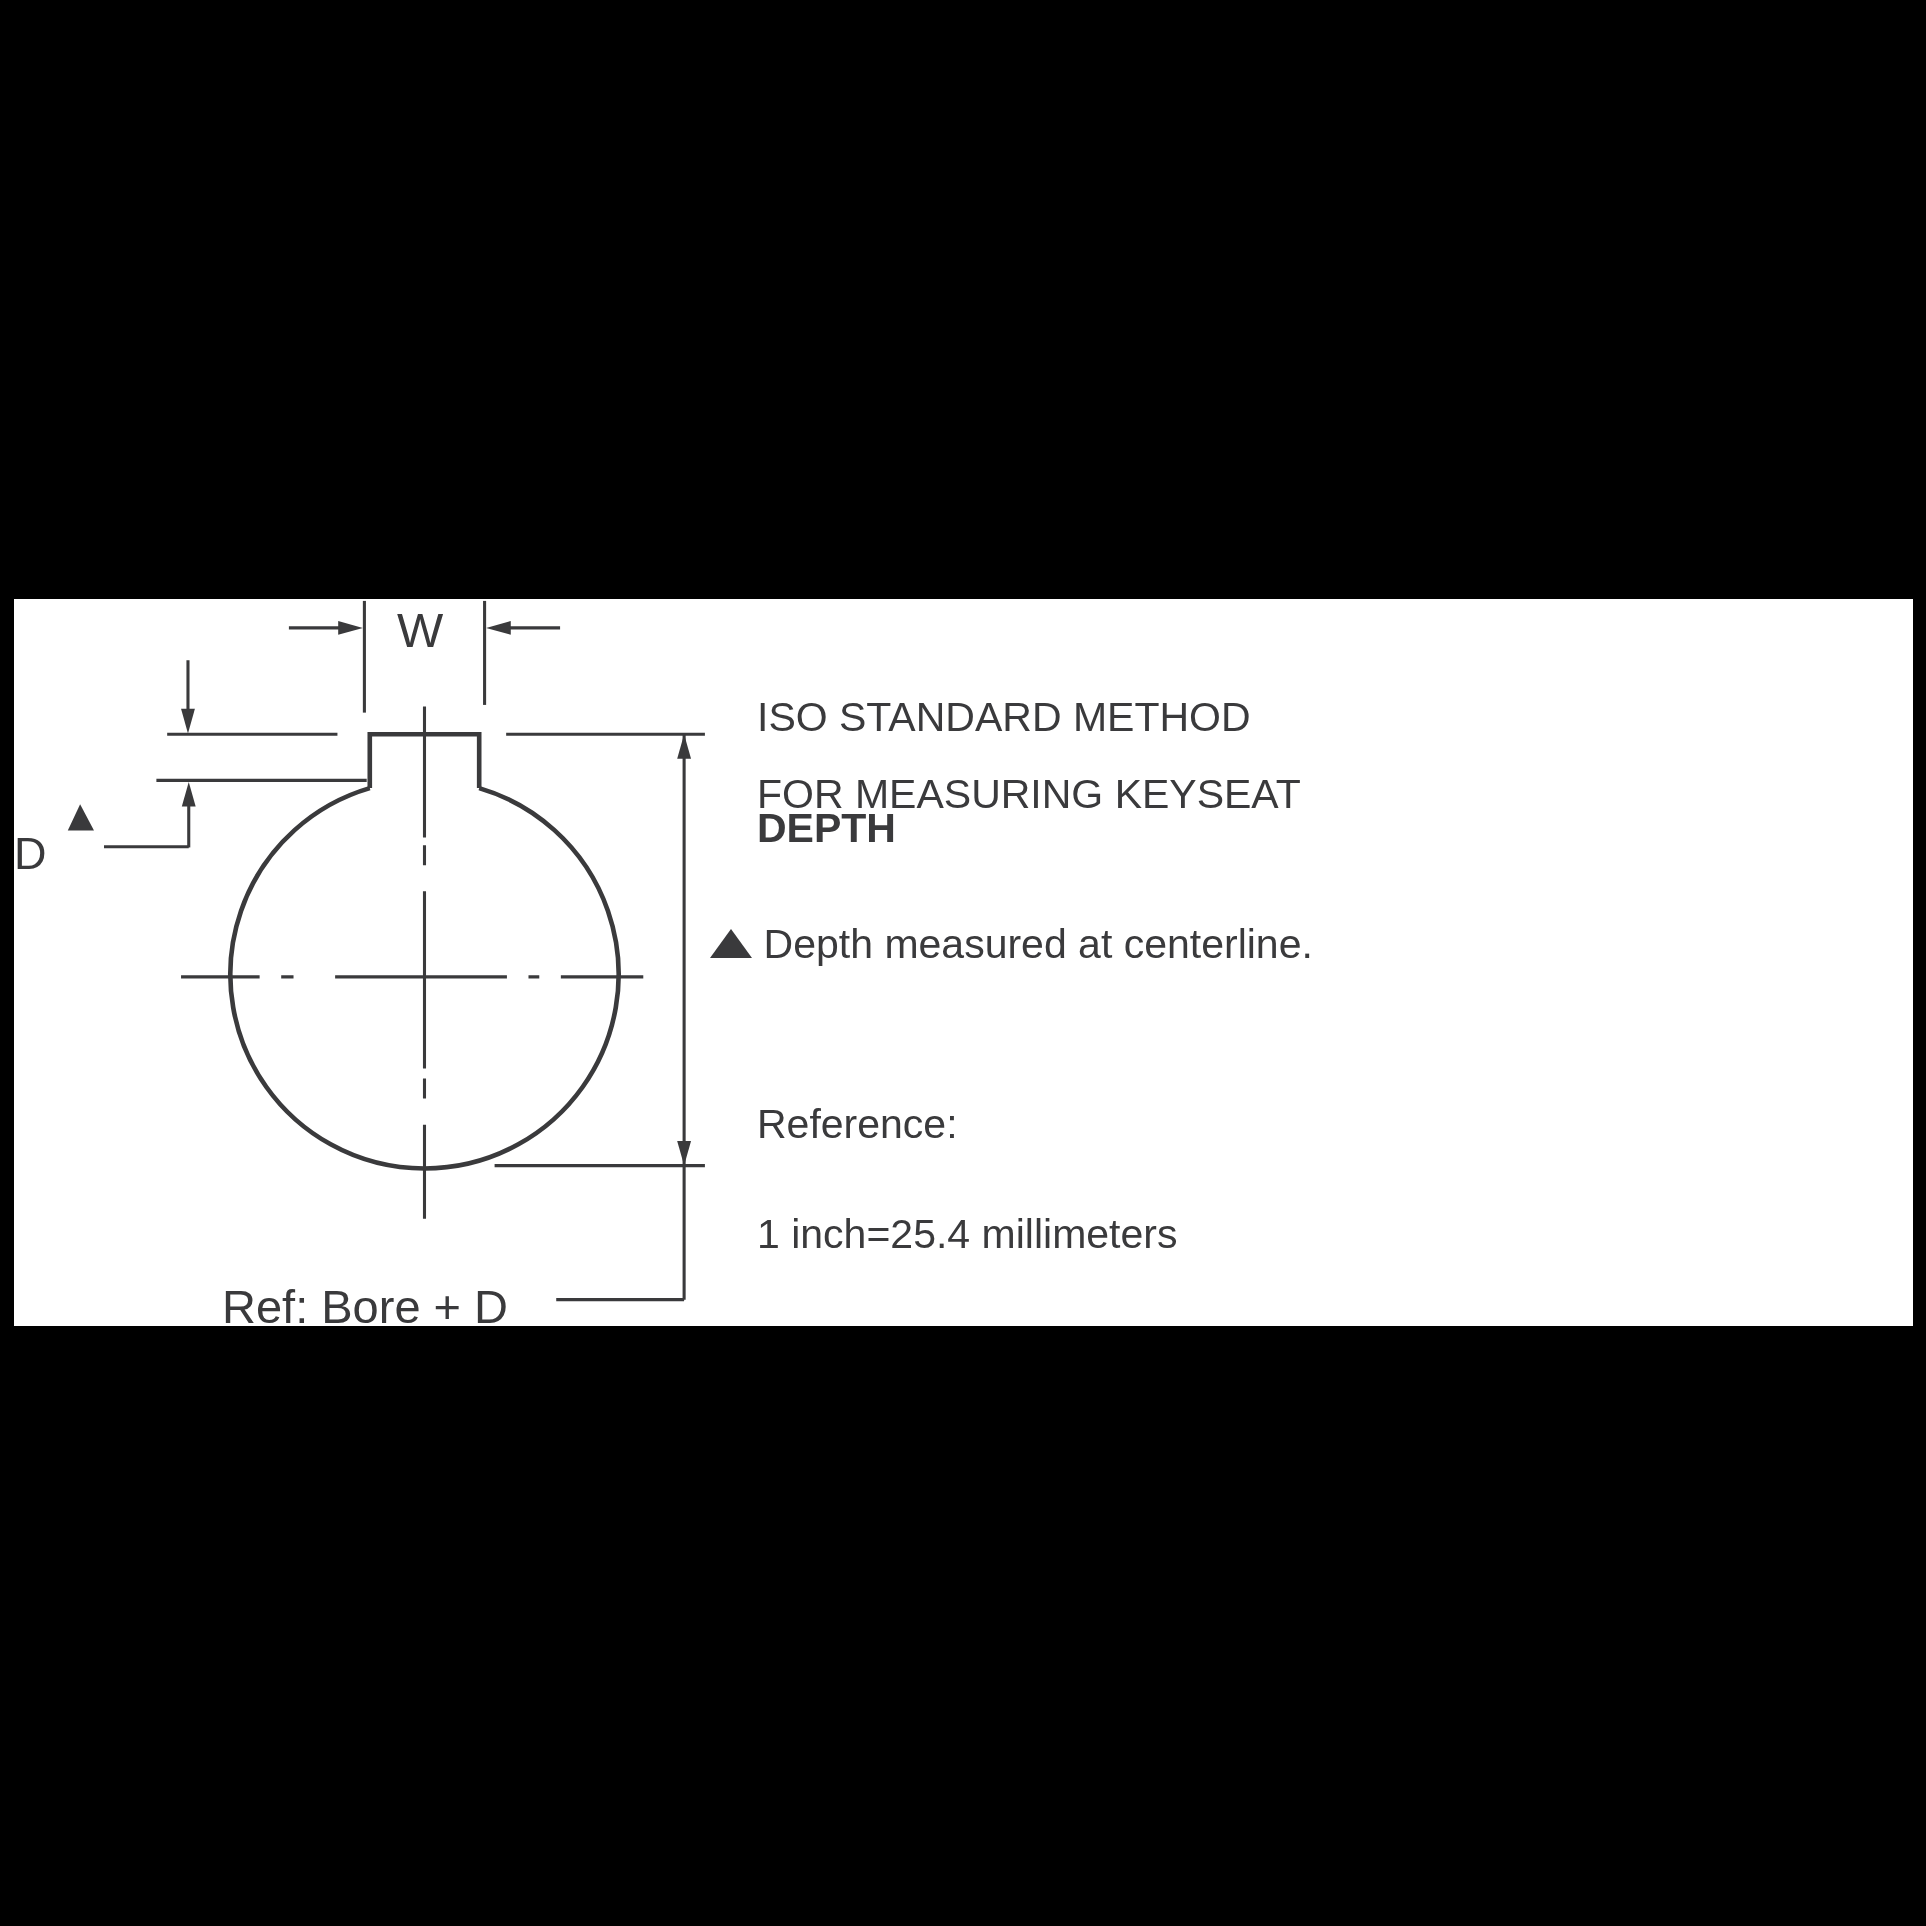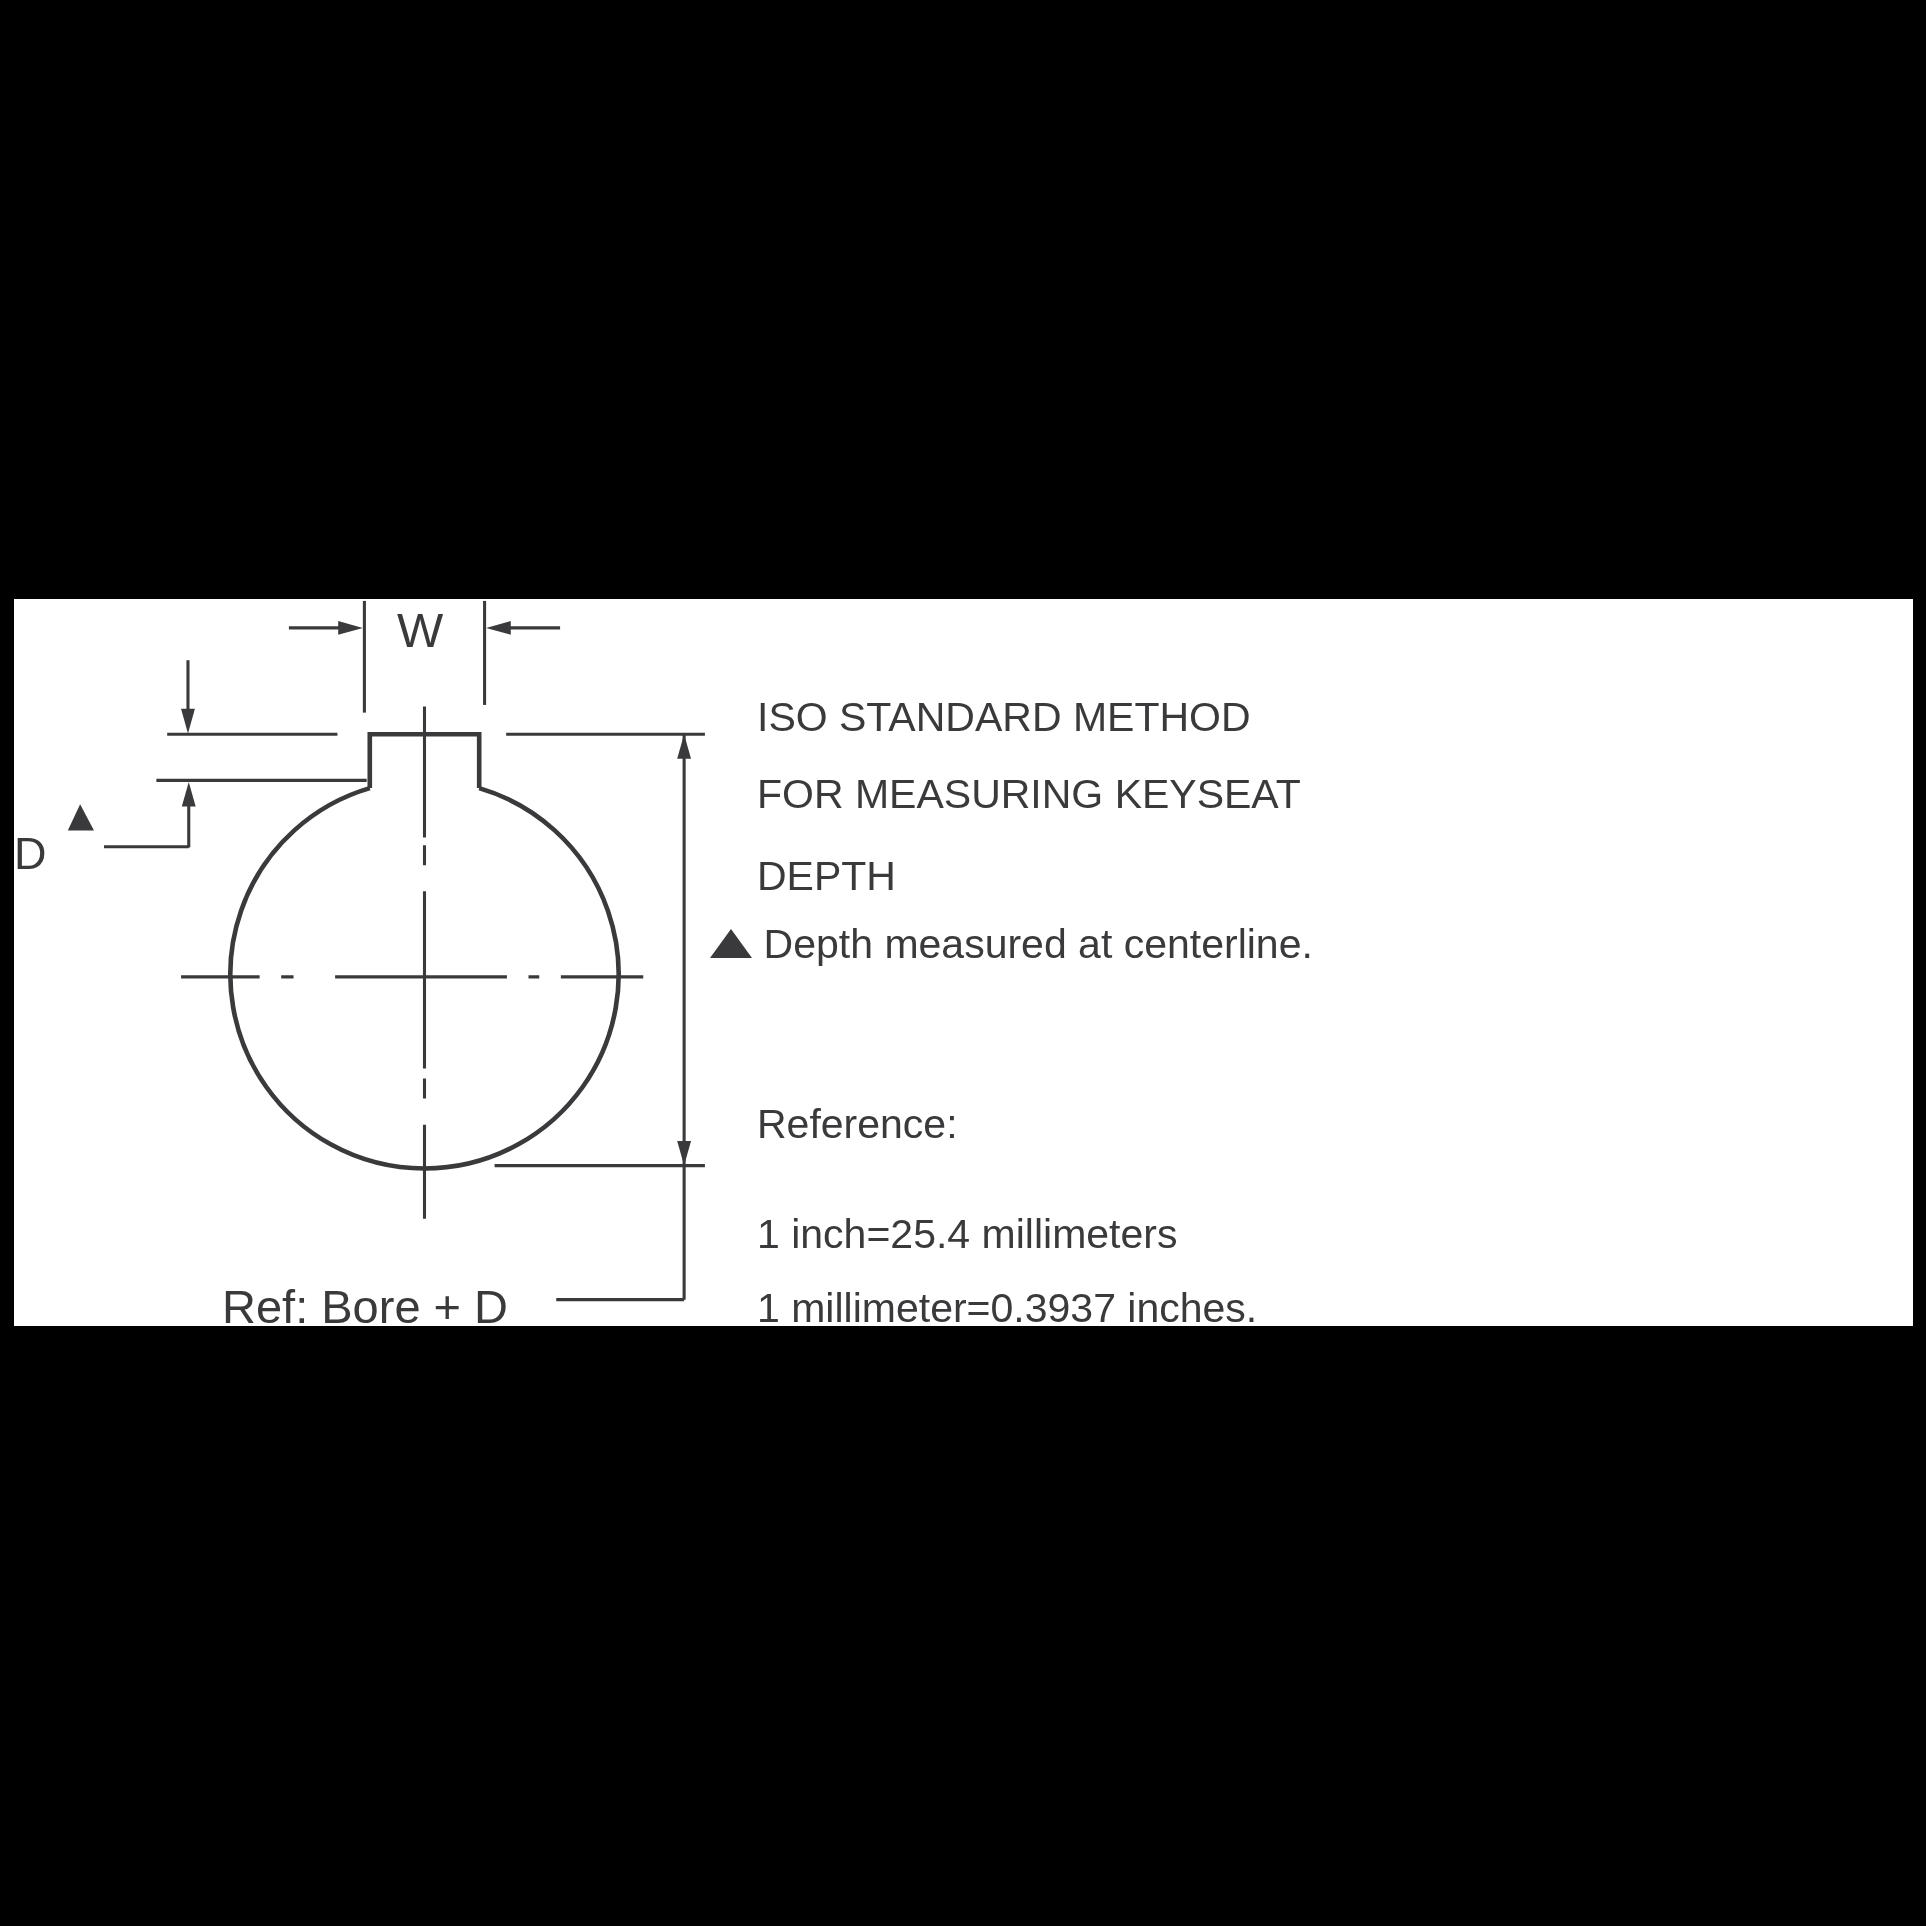--- a/index.html
+++ b/index.html
@@ -7,21 +7,21 @@
          font-family:"Liberation Sans",sans-serif;}
   .band{position:absolute;left:14px;top:599px;width:1899px;height:727px;background:#ffffff;}
   svg.overlay{position:absolute;left:0;top:0;width:1926px;height:1926px;}
   .lbl{position:absolute;color:#3a3a3c;line-height:1;white-space:nowrap;}
   .fs53{font-size:41px;}
   .w-lbl{left:397px;top:606px;font-size:49px;}
   .d-lbl{left:14px;top:831px;font-size:45px;}
   .ref-lbl{left:222px;top:1283px;font-size:47px;}
   .t-iso{left:757px;top:697px;}
   .t-for{left:757px;top:774px;}
-  .t-depth{left:757px;top:856px;}
+  .t-depth{left:757px;top:808px;font-weight:bold;}
   .t-note{left:710px;top:924px;}
   .t-example{left:753px;top:1018px;}
   .t-refhead{left:757px;top:1104px;}
   .t-inch{left:757px;top:1214px;}
   .t-mm{left:757px;top:1288px;}
   .tri{display:inline-block;width:0;height:0;
        border-left:21px solid transparent;border-right:21px solid transparent;
        border-bottom:29px solid #3a3a3c;margin-right:11.6px;}
 </style>
 </head>
@@ -75,16 +75,15 @@
   <div class="lbl fs53 t-iso">ISO STANDARD METHOD</div>
   <div class="lbl fs53 t-depth">DEPTH</div>
 
   <div class="lbl fs53 t-note">
     <span class="tri"></span><span>Depth measured at centerline.</span>
   </div>
 
 
   <div class="lbl fs53 t-refhead">Reference:</div>
   <div class="lbl fs53 t-inch">1 inch=25.4 millimeters</div>
-  <div class="lbl fs53 t-mm">1 millimeter=0.3937 inches.</div>
 
 </div>
 
 
 </body></html>

